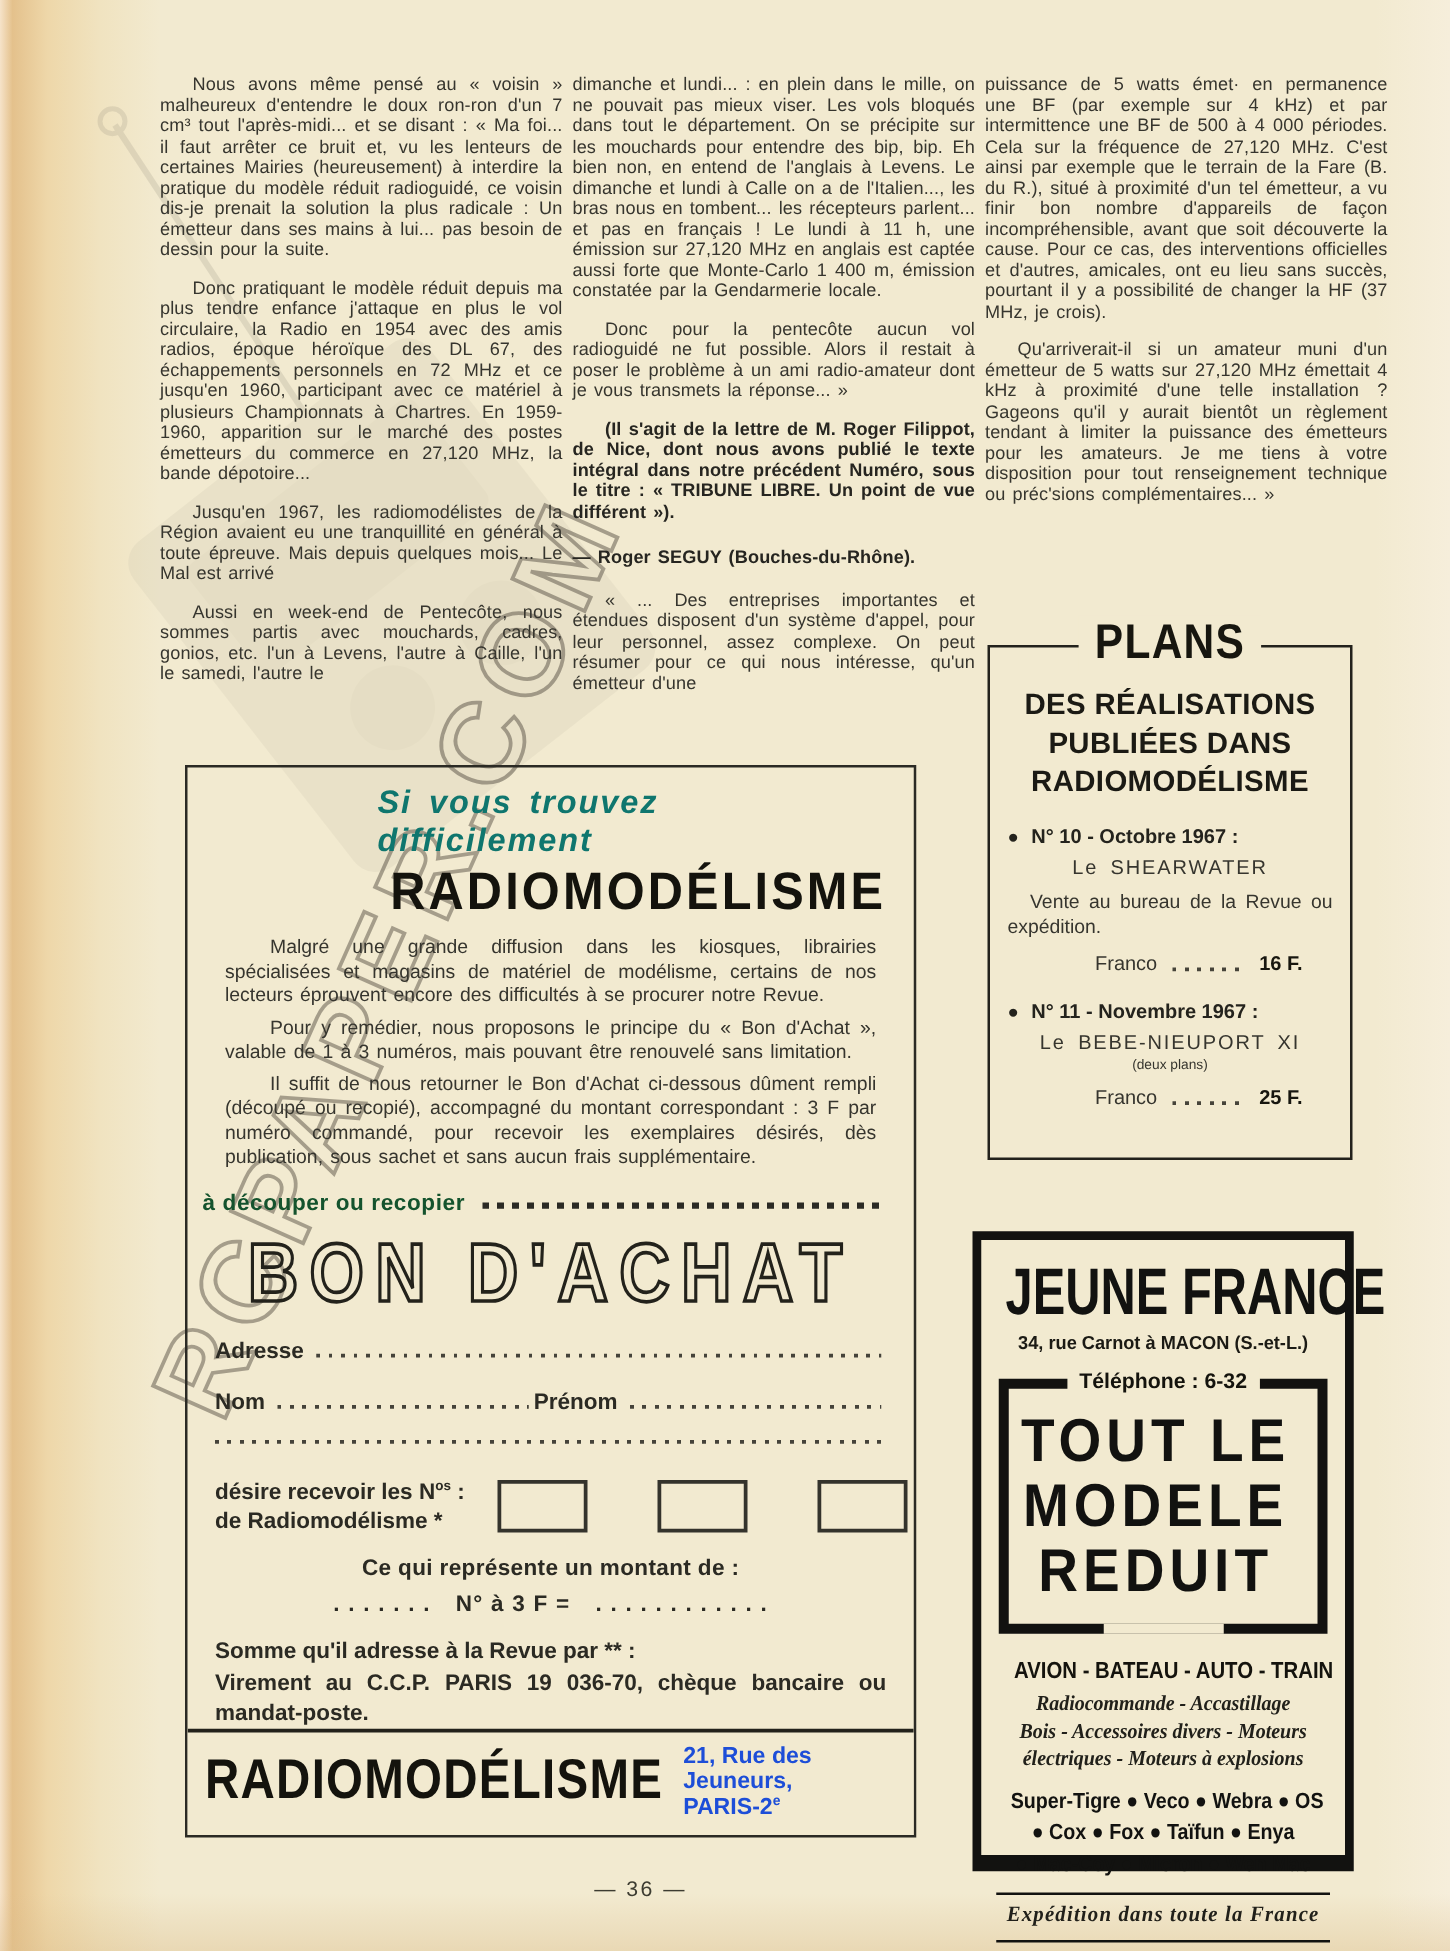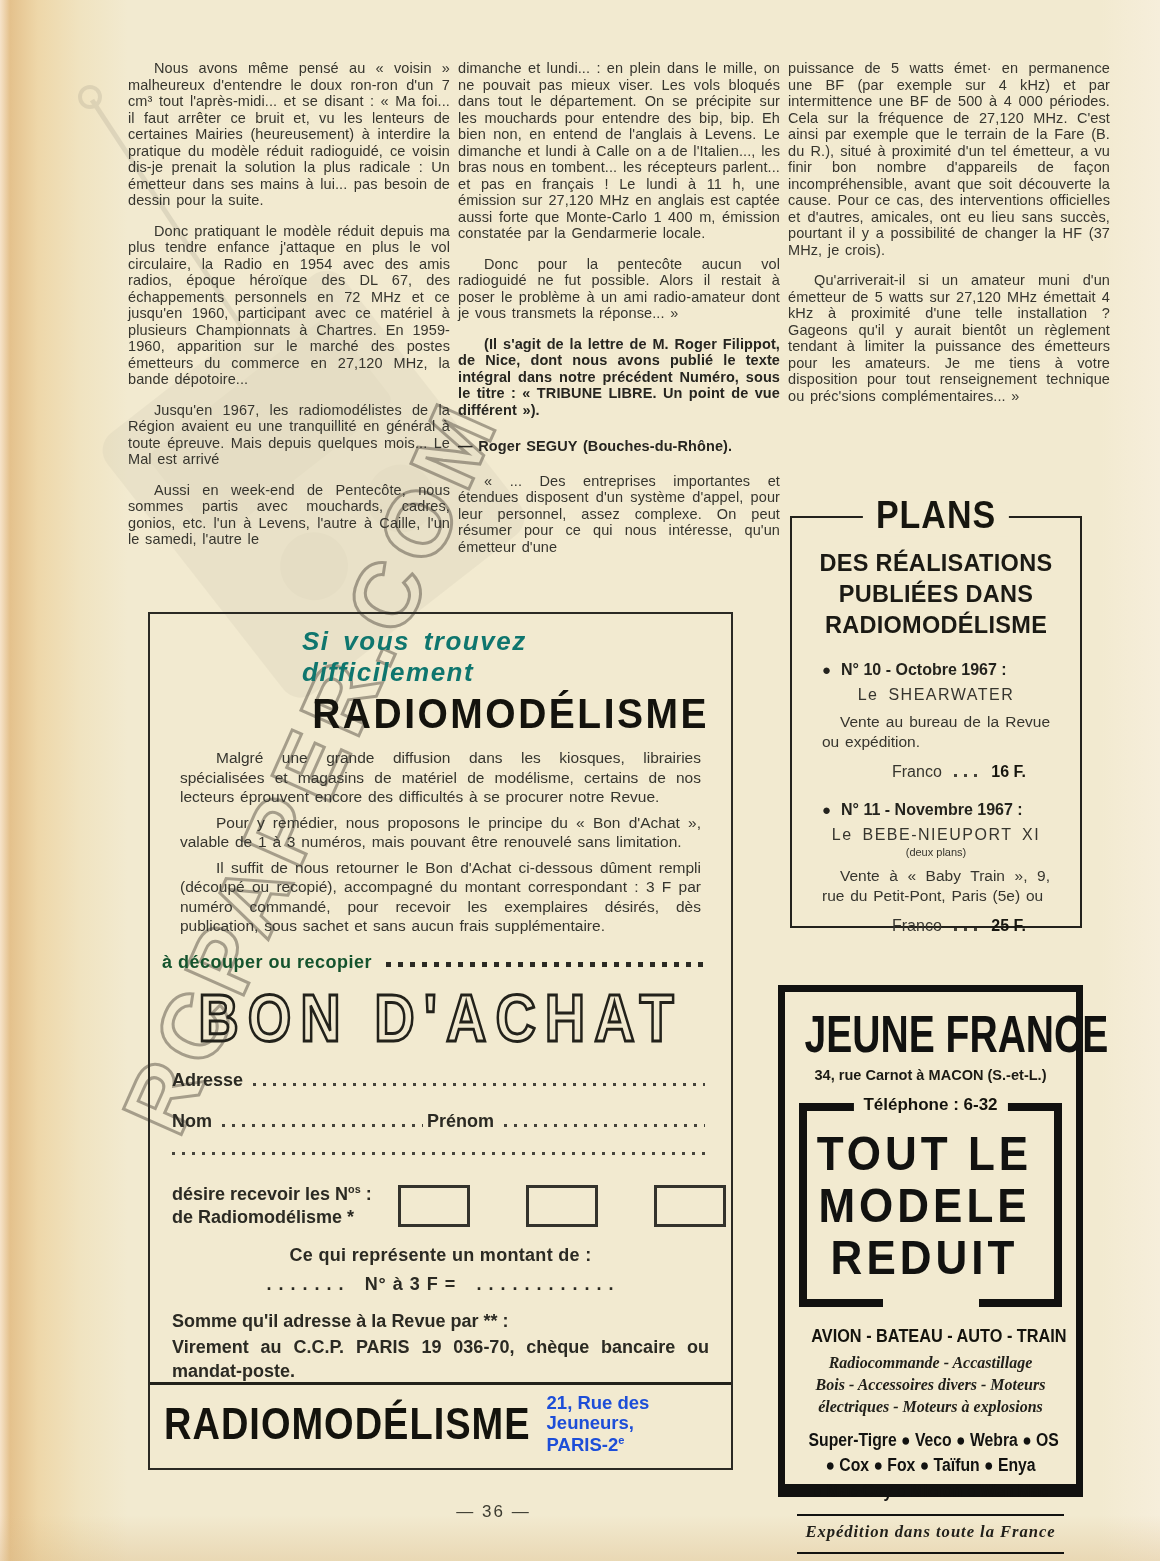--- a/index.html
+++ b/index.html
@@ -30,21 +30,21 @@
   .col p.noindent{text-indent:0;}
   .col p.b{font-weight:bold;color:#262520;}
   .col p.sig{text-indent:0;font-weight:bold;color:#262520;margin-top:20px;margin-bottom:18px;}
   
   .plans{position:absolute;left:790px;top:516px;width:292px;height:412px;
     border:2.5px solid #23221c;box-sizing:border-box;}
   .plans-title{position:absolute;top:-23px;left:50%;transform:translateX(-50%) scaleY(1.15);
     background:#f2ead0;padding:0 13px;font-size:34px;font-weight:800;letter-spacing:1px;color:#17160f;white-space:nowrap;}
   .plans-head{text-align:center;font-weight:800;font-size:23.5px;line-height:1.32;
     margin-top:30px;color:#1b1a14;letter-spacing:0.3px;}
-  .plans-item{margin-top:20px;padding:0 30px;font-size:15.5px;}
+  .plans-item{margin-top:20px;padding:0 14px;font-size:15.5px;}
   .pi-head{font-weight:bold;color:#24231d;font-size:16px;}
   .pi-head .bullet{display:inline-block;margin-right:10px;font-size:15px;}
   .pi-name{text-align:center;margin-top:7px;font-size:16px;letter-spacing:1.5px;word-spacing:4px;}
   .pi-sub{text-align:center;font-size:11px;margin-top:2px;}
   .pi-note{text-align:justify;margin-top:8px;text-indent:18px;line-height:1.26;word-spacing:1.5px;}
   .pi-price{display:flex;align-items:flex-end;margin:12px 24px 0 70px;font-size:16px;}
   .pi-price .price{font-weight:800;color:#17160f;}
   .dotlead{flex:1;height:3px;margin:0 10px 4px 12px;
     background:repeating-linear-gradient(90deg,#46443a 0 3px,transparent 3px 10px);}
   
@@ -104,21 +104,21 @@
   .jf-serv{font-family:"Liberation Serif", serif;font-style:italic;font-weight:bold;
     font-size:17px;text-align:center;line-height:1.3;margin-top:5px;white-space:nowrap;
     transform:scaleX(0.94);transform-origin:center;color:#21201a;}
   .jf-brands{font-weight:800;font-size:17.5px;text-align:center;line-height:1.45;margin-top:10px;
     white-space:nowrap;transform:scaleX(0.9);transform-origin:center;color:#121210;}
   .jf-rule{border-top:2px solid #121210;margin:10px 2px 0 2px;}
   .jf-foot{font-family:"Liberation Serif", serif;font-style:italic;font-weight:bold;
     font-size:17.5px;text-align:center;margin-top:5px;letter-spacing:1px;white-space:nowrap;
     transform:scaleX(0.95);transform-origin:center;color:#21201a;}
   .pagenum{position:absolute;top:1502px;left:0;width:987px;text-align:center;
-    font-size:17px;letter-spacing:2px;color:#3d3c31;}
+    font-size:17px;letter-spacing:2px;color:#3d3c31;padding-left:19px;}
   sup{font-size:60%;vertical-align:super;}
 </style>
 </head>
 <body>
 
 <div class="edge-left"></div>
 <div class="edge-right"></div>
 <div class="edge-bottom"></div>
 
 <svg class="ghost" width="560" height="720" viewBox="0 0 560 720">
@@ -168,21 +168,20 @@
     <div class="pi-price">
       <span>Franco</span>
       <span class="dotlead"></span>
       <span class="price">16 F.</span>
     </div>
   </div>
   <div class="plans-item">
     <div class="pi-head"><span class="bullet">●</span><span>N° 11  -  Novembre 1967 :</span></div>
     <div class="pi-name">Le  BEBE-NIEUPORT  XI</div>
     <div class="pi-sub">(deux plans)</div>
-    <div class="pi-note">Vente à « Baby Train », 9, rue du Petit-Pont, Paris (5e) ou</div>
     <div class="pi-price">
       <span>Franco</span>
       <span class="dotlead"></span>
       <span class="price">25 F.</span>
     </div>
   </div>
 </div>
 
 <div class="coupon">
   <div class="cp-t1">Si vous trouvez difficilement</div>

